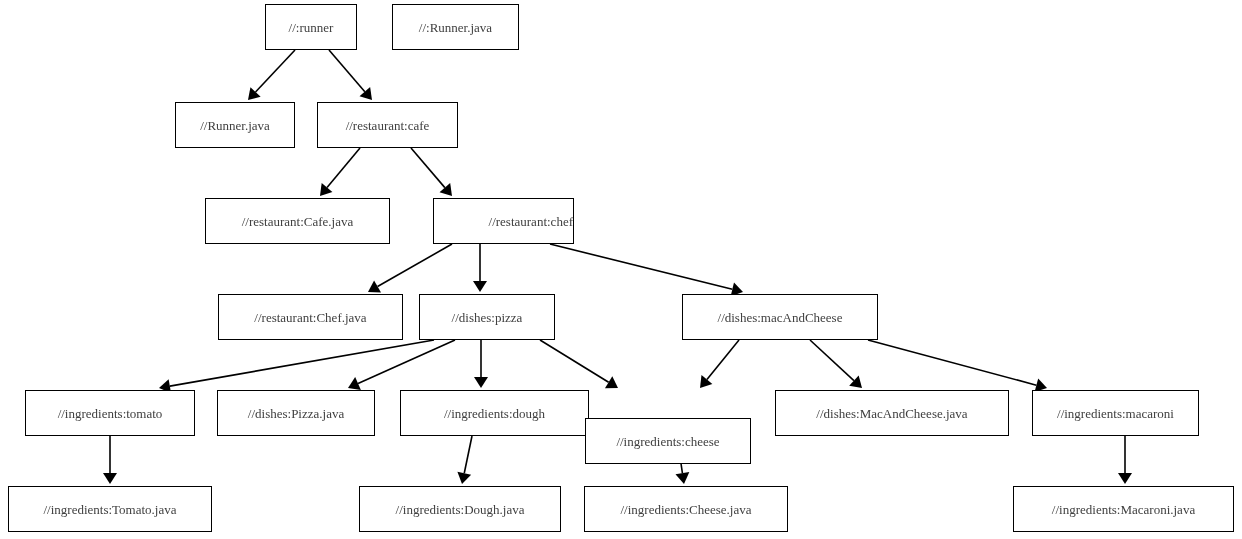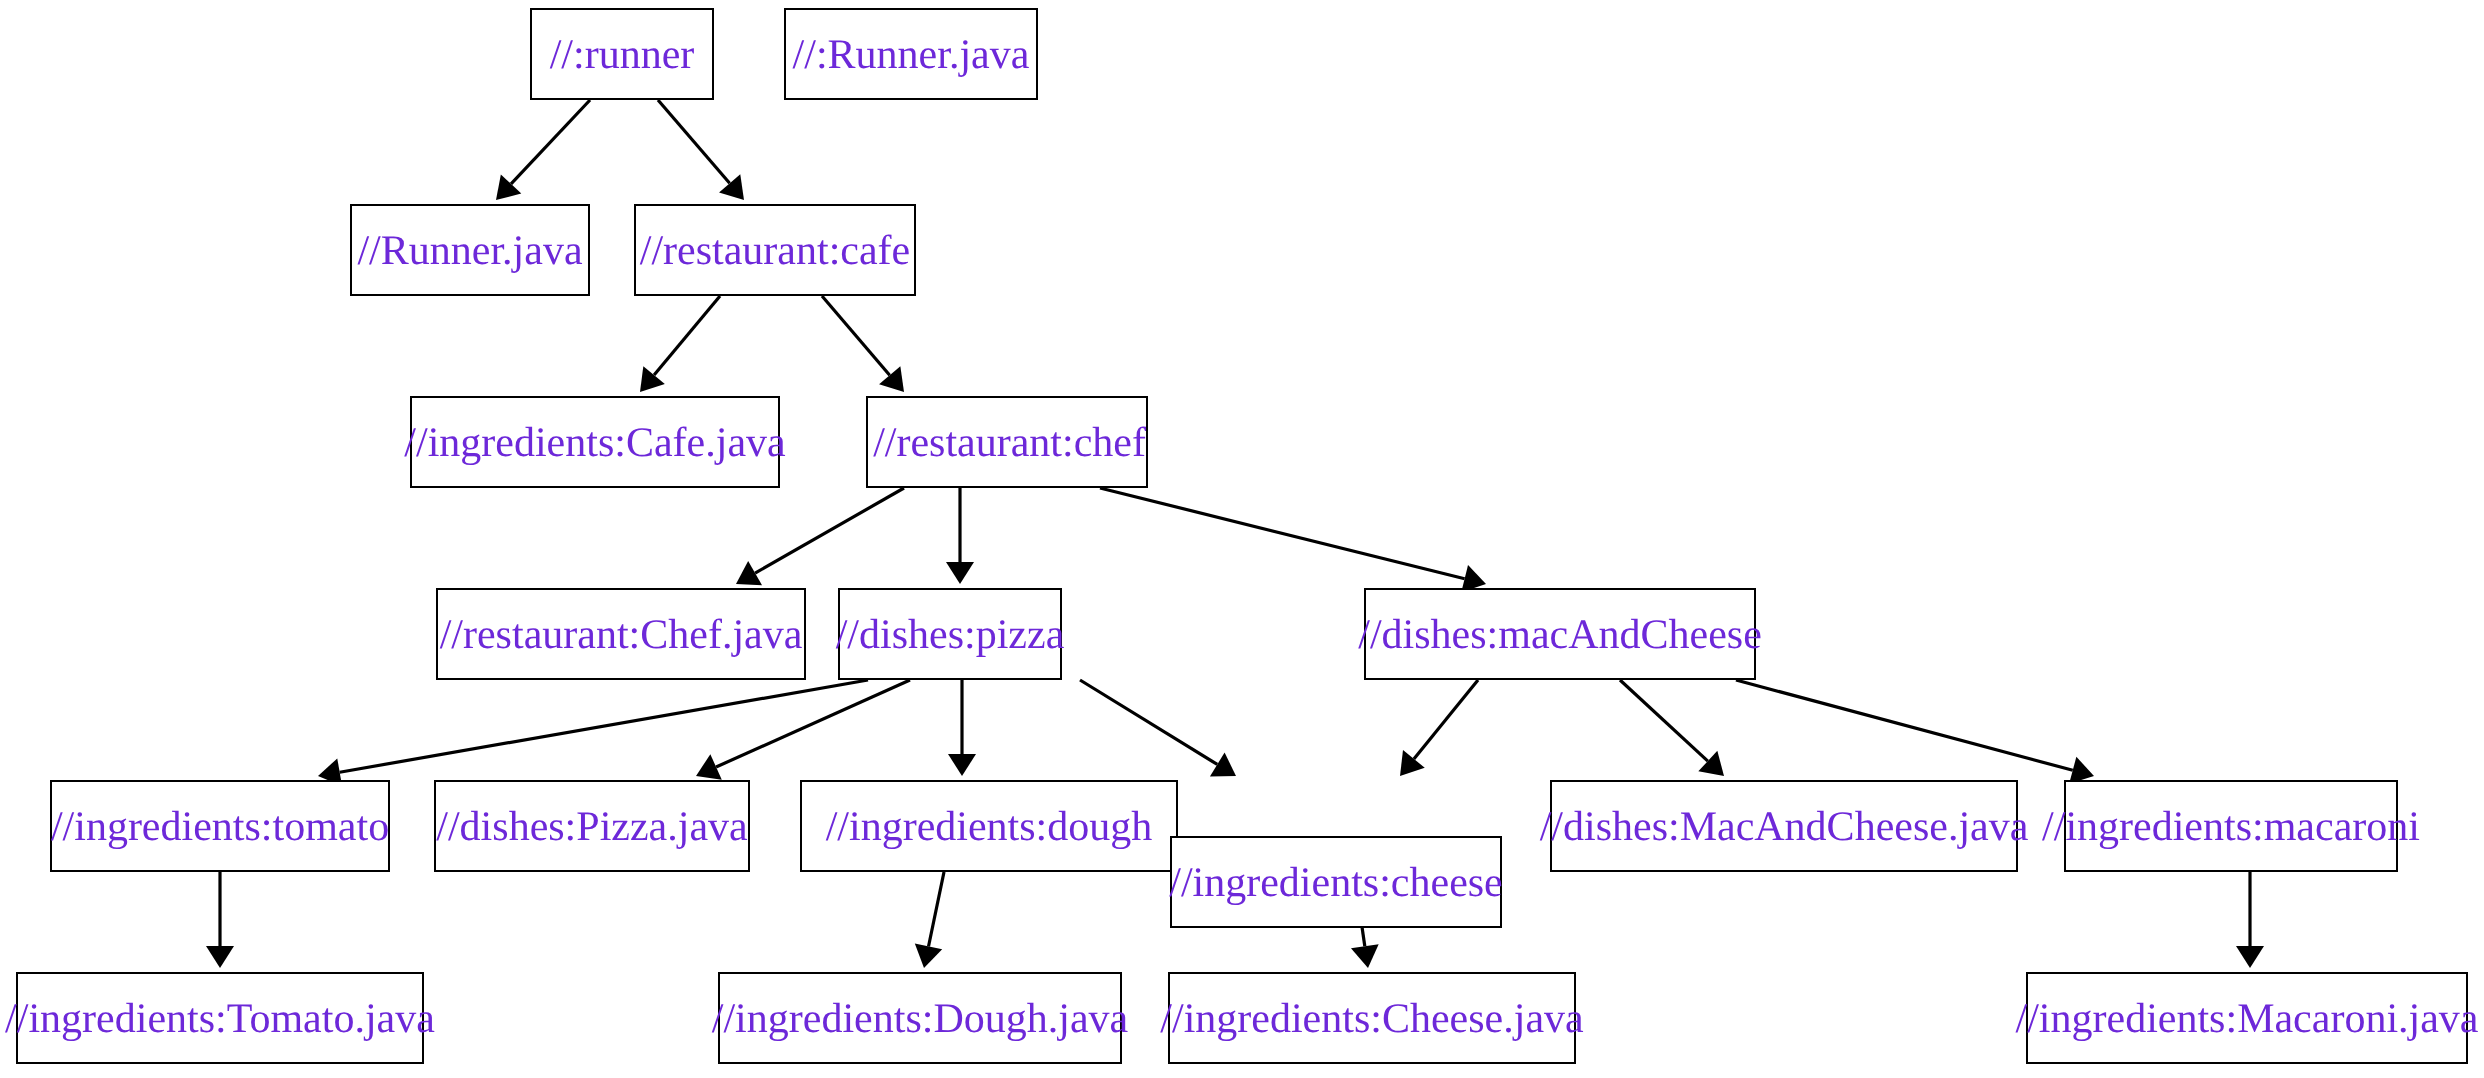--- a/index.html
+++ b/index.html
@@ -28,23 +28,23 @@
     box-sizing: border-box;
     border: 1px solid #000000;
     background: #ffffff;
     display: flex;
     align-items: center;
     justify-content: center;
     color: #000000;
     white-space: nowrap;
   }
   .node-label {
-    font-size: 21px;
+    font-size: 13px;
     line-height: 1;
-    color: #6d28d9;
+    color: #404040;
   }
 </style>
 </head>
 <body>
 
 <div id="graph-root">
   <svg id="edge-layer" width="1242" height="539" viewBox="0 0 1242 539" xmlns="http://www.w3.org/2000/svg">
       <line x1="295" y1="50" x2="255.53401009644676" y2="91.98509564207792" stroke="#000000" stroke-width="1.6"></line>
       <polygon points="248,100 250.4336164141327,87.19072558070272 260.6344037787608,96.77946570345313" fill="#000000"></polygon>
       <line x1="329" y1="50" x2="364.82756804289147" y2="91.65996284057148" stroke="#000000" stroke-width="1.6"></line>
@@ -89,29 +89,29 @@
       <div class="node" style="left: 392px; top: 4px; width: 127px; height: 46px; border-color: rgb(0, 0, 0); background: rgb(255, 255, 255);">
         <span class="node-label">//:Runner.java</span>
       </div>
       <div class="node" style="left: 175px; top: 102px; width: 120px; height: 46px; border-color: rgb(0, 0, 0); background: rgb(255, 255, 255);">
         <span class="node-label">//Runner.java</span>
       </div>
       <div class="node" style="left: 317px; top: 102px; width: 141px; height: 46px; border-color: rgb(0, 0, 0); background: rgb(255, 255, 255);">
         <span class="node-label">//restaurant:cafe</span>
       </div>
       <div class="node" style="left: 205px; top: 198px; width: 185px; height: 46px; border-color: rgb(0, 0, 0); background: rgb(255, 255, 255);">
-        <span class="node-label">//ingredients:Cafe.java</span>
+        <span class="node-label">//restaurant:Cafe.java</span>
       </div>
       <div class="node" style="left: 433px; top: 198px; width: 141px; height: 46px; border-color: rgb(0, 0, 0); background: rgb(255, 255, 255); justify-content: flex-end;">
         <span class="node-label">//restaurant:chef</span>
       </div>
       <div class="node" style="left: 218px; top: 294px; width: 185px; height: 46px; border-color: rgb(0, 0, 0); background: rgb(255, 255, 255);">
         <span class="node-label">//restaurant:Chef.java</span>
       </div>
-      <div class="node" style="left: 419px; top: 294px; width: 112px; height: 46px; border-color: rgb(0, 0, 0); background: rgb(255, 255, 255);">
+      <div class="node" style="left: 419px; top: 294px; width: 136px; height: 46px; border-color: rgb(0, 0, 0); background: rgb(255, 255, 255);">
         <span class="node-label">//dishes:pizza</span>
       </div>
       <div class="node" style="left: 682px; top: 294px; width: 196px; height: 46px; border-color: rgb(0, 0, 0); background: rgb(255, 255, 255);">
         <span class="node-label">//dishes:macAndCheese</span>
       </div>
       <div class="node" style="left: 25px; top: 390px; width: 170px; height: 46px; border-color: rgb(0, 0, 0); background: rgb(255, 255, 255);">
         <span class="node-label">//ingredients:tomato</span>
       </div>
       <div class="node" style="left: 217px; top: 390px; width: 158px; height: 46px; border-color: rgb(0, 0, 0); background: rgb(255, 255, 255);">
         <span class="node-label">//dishes:Pizza.java</span>

